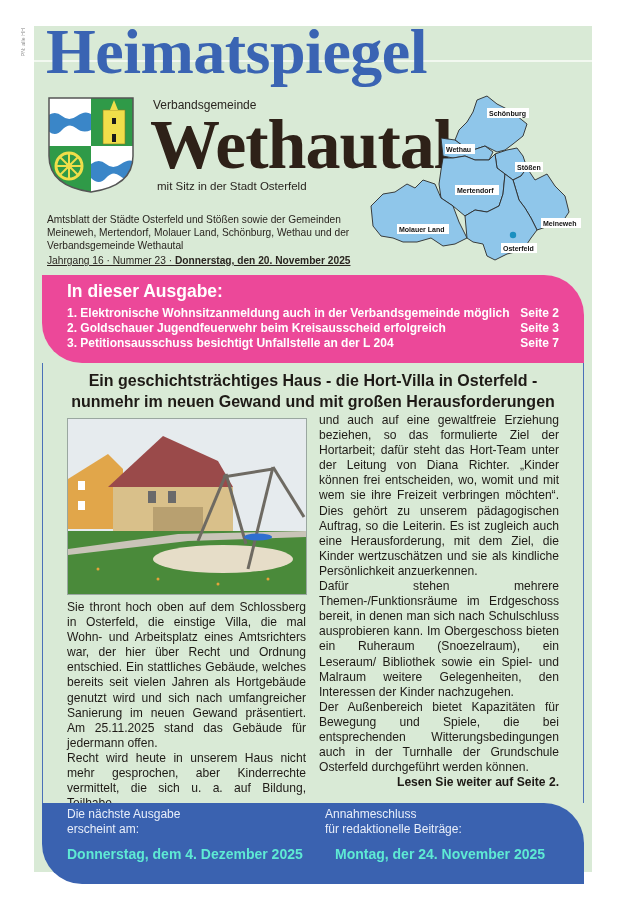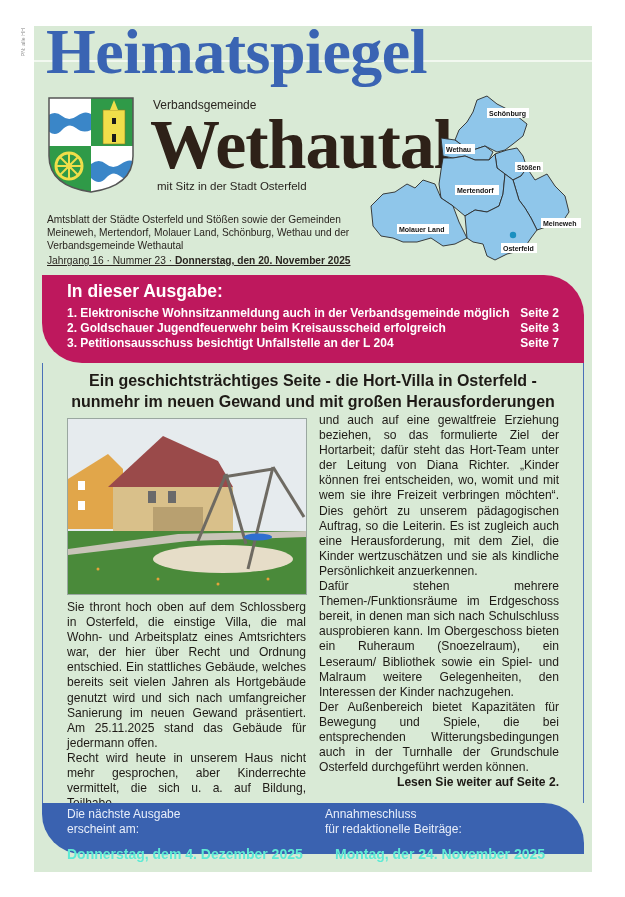--- a/index.html
+++ b/index.html
@@ -9,32 +9,32 @@
   .hline { position:absolute; left:34px; top:60px; width:558px; height:2px; background:#f2f8f0; }
   .title { position:absolute; left:46px; top:20px; font-family:"Liberation Serif", serif; font-weight:bold; font-size:64px; color:#3a64b3; letter-spacing:-0.5px; line-height:1; }
   .coat { position:absolute; left:47px; top:96px; width:88px; height:98px; }
   .vg { position:absolute; left:153px; top:98px; font-size:12px; color:#2a2520;text-align:right; }
   .wethautal { position:absolute; left:150px; top:110px; font-family:"Liberation Serif", serif; font-weight:bold; font-size:70px; color:#2e2118; line-height:1; letter-spacing:-1px; }
   .sitz { position:absolute; left:157px; top:180px; font-size:11.5px; color:#2a2520; }
   .map { position:absolute; left:355px; top:88px; width:240px; height:185px; }
   .amtsblatt { position:absolute; left:47px; top:213px; font-size:10.2px; line-height:13px; color:#2a2520; width:320px; }
   .jahrgang { position:absolute; left:47px; top:255px; font-size:10.2px; color:#2a2520;text-decoration:underline; }
   .jahrgang b { font-weight:bold; }
-  .toc { position:absolute; left:42px; top:275px; width:542px; height:88px; background:#be185d; border-radius:0 40px 0 40px; color:#fff; }
+  .toc { position:absolute; left:42px; top:275px; width:542px; height:88px; background:#ec4899; border-radius:0 40px 0 40px; color:#fff; }
   .toc h2 { margin:0; position:absolute; left:25px; top:6px; font-size:17.5px; font-weight:bold; }
   .toc-item { position:absolute; left:25px; width:492px; font-size:12px; font-weight:bold; display:flex; justify-content:space-between; }
   .article { position:absolute; left:42px; top:363px; width:540px; height:440px; border-left:1.5px solid #4a70b8; border-right:1.5px solid #4a70b8; }
   .headline { position:absolute; left:42px; top:370px; width:542px; text-align:center; font-size:16px; font-weight:bold; line-height:21px; color:#1e1a16; }
   .photo { position:absolute; left:67px; top:418px; width:238px; height:175px; border:1px solid #9aa7a0; overflow:hidden; background:#dfe6ea; }
   .col { position:absolute; font-size:12.1px; line-height:15.1px; text-align:justify; color:#1e1a16; }
   .col p { margin:0; }
   .col1 { left:67px; top:600px; width:239px; }
   .col2 { left:319px; top:413px; width:240px; }
   .cont { text-align:right; font-weight:bold; }
-  .footer { position:absolute; left:42px; top:803px; width:542px; height:51px; background:#3a62b0; border-radius:0 40px 0 40px; color:#fff; }
+  .footer { position:absolute; left:42px; top:803px; width:542px; height:81px; background:#3a62b0; border-radius:0 40px 0 40px; color:#fff; }
   .f-l { position:absolute; font-size:12px; line-height:15px; color:#e8eefa; }
   .f-b { position:absolute; font-size:14px; font-weight:bold; color:#5eead4; }
 </style>
 </head>
 <body>
 
 <div class="sidenote">PN: alle HH</div>
 <div class="page"></div>
 <div class="hline"></div>
 
@@ -118,21 +118,21 @@
     <span>Seite 3</span>
   </div>
   <div class="toc-item" style="top:61px">
     <span>3. Petitionsausschuss besichtigt Unfallstelle an der L 204</span>
     <span>Seite 7</span>
   </div>
 </div>
 
 <div class="article"></div>
 <div class="headline">
-  <div>Ein geschichtsträchtiges Seite - die Hort-Villa in Osterfeld -</div>
+  <div>Ein geschichtsträchtiges Haus - die Hort-Villa in Osterfeld -</div>
   <div>nunmehr im neuen Gewand und mit großen Herausforderungen</div>
 </div>
 
 <svg class="photo" viewBox="0 0 238 175" preserveAspectRatio="none">
   <rect width="238" height="175" fill="#e6ebee"></rect>
   <polygon points="0,60 40,35 55,50 55,110 0,110" fill="#e1a64a"></polygon>
   <rect x="10" y="62" width="7" height="9" fill="#fff"></rect>
     <rect x="10" y="82" width="7" height="9" fill="#fff"></rect>
   <polygon points="40,68 95,17 150,42 165,68" fill="#9a4a4a"></polygon>
   <rect x="45" y="68" width="120" height="50" fill="#d9c08a"></rect>

